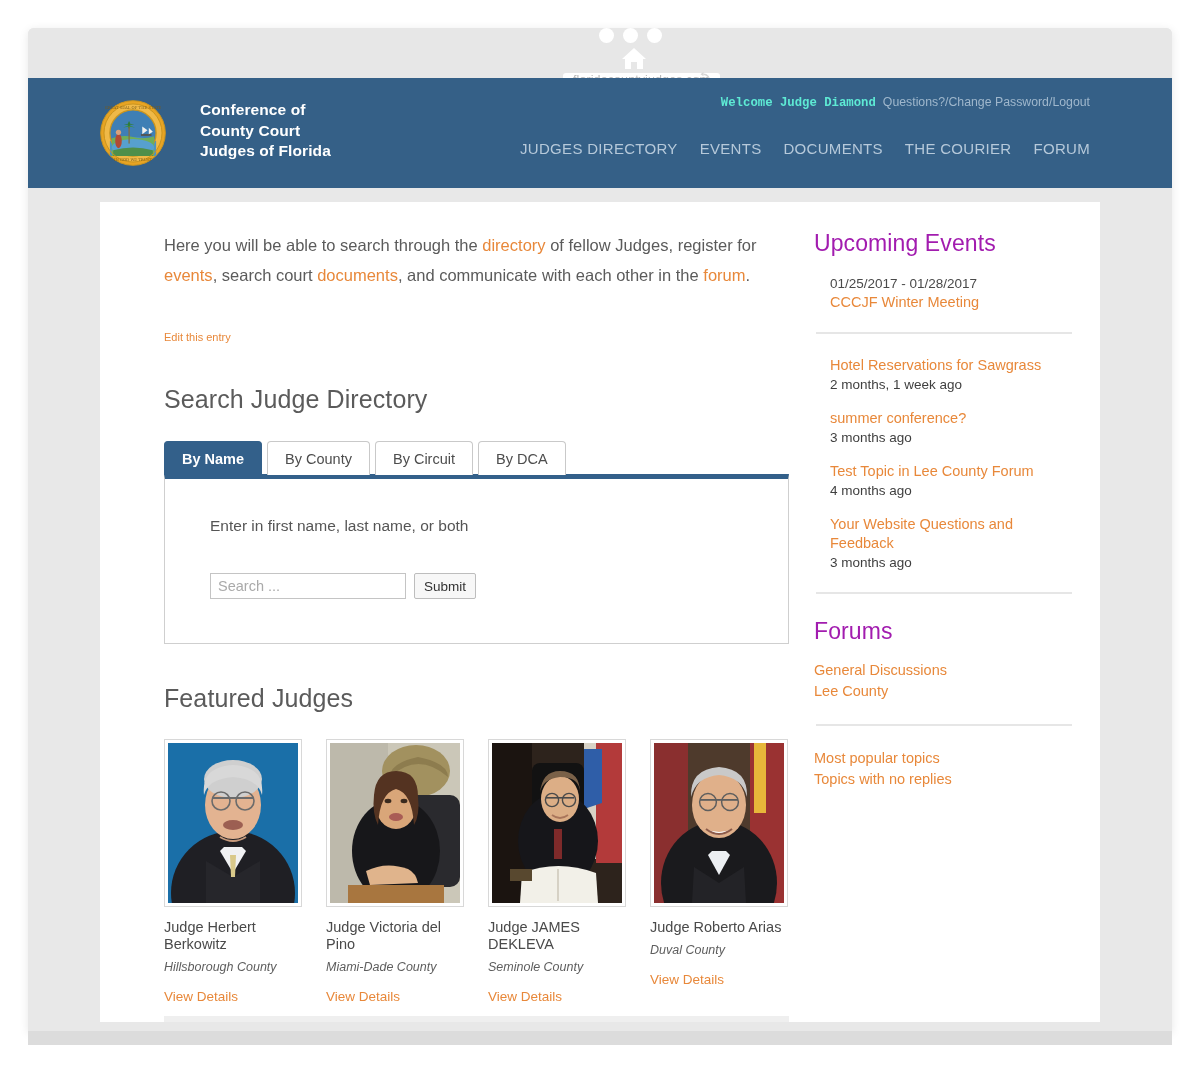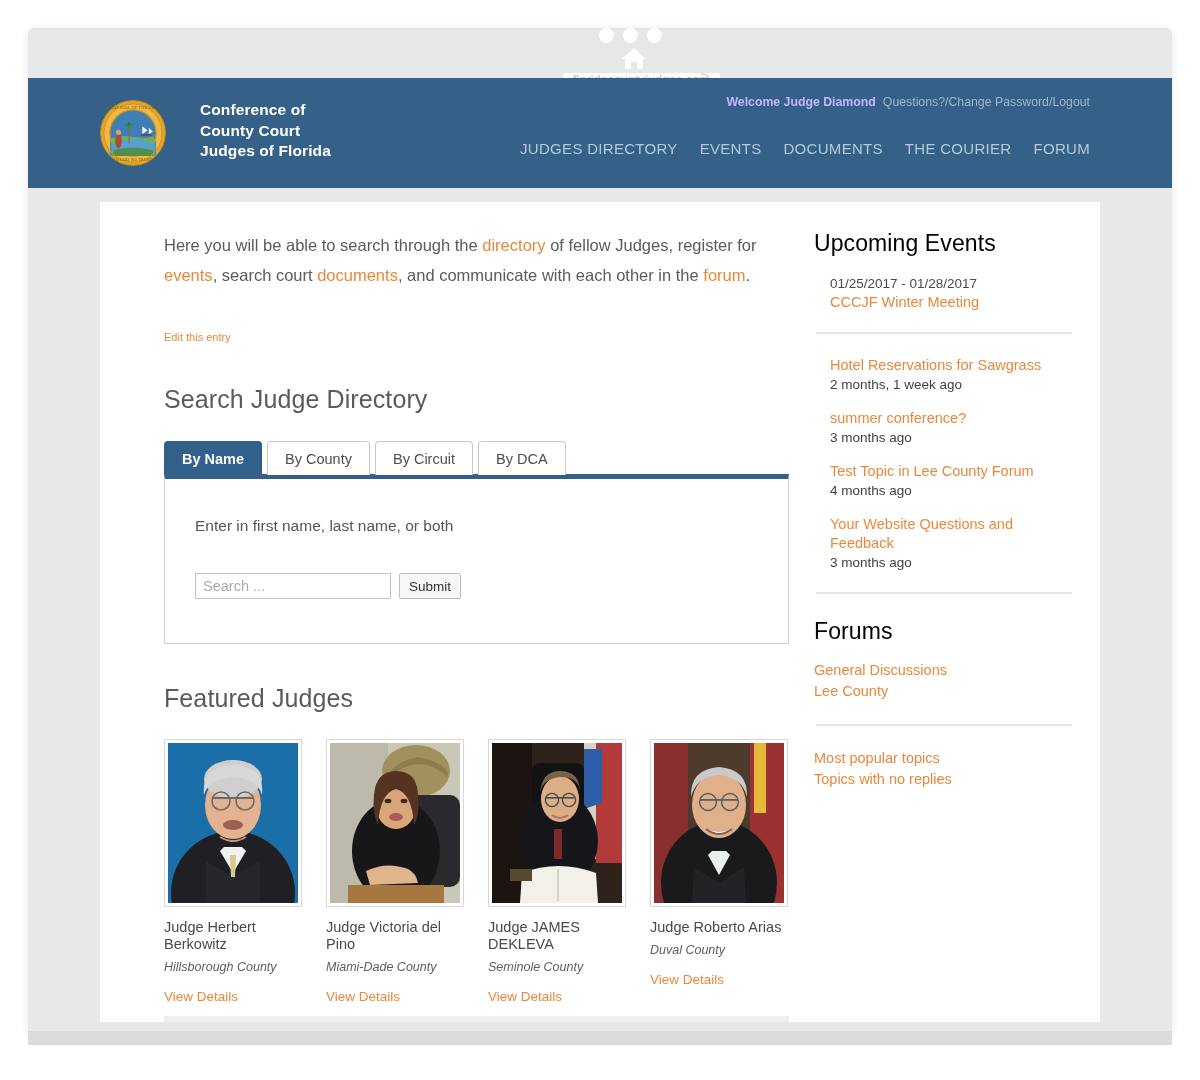--- a/index.html
+++ b/index.html
@@ -99,21 +99,21 @@
     letter-spacing: 0.1px;
   }
   .user-nav {
     position: absolute;
     right: 82px;
     top: 17px;
     font-size: 12.3px;
     color: #9fb7cc;
     white-space: nowrap;
   }
-  .user-nav .welcome { color: #c4b5fd; font-weight: bold; margin-right: 7px; }
+  .user-nav .welcome { color: #5eead4; font-weight: bold; margin-right: 7px; font-family: Liberation Mono, monospace; }
   .user-nav a { color: #9fb7cc; text-decoration: none; }
   .user-nav .sep { color: #9fb7cc; }
 
   .main-nav {
     position: absolute;
     right: 82px;
     top: 62px;
     display: flex;
     gap: 22px;
   }
@@ -202,21 +202,21 @@
     background: #33608a;
     border-color: #33608a;
     color: #ffffff;
     font-weight: bold;
   }
   .tab-panel {
     border: 1px solid #cfcfcf;
     border-top: 5px solid #33608a;
     background: #ffffff;
     margin-top: -1px;
-    padding: 38px 30px 34px;
+    padding: 38px 45px 34px;
     min-height: 170px;
   }
   .tab-hint {
     font-size: 15.5px;
     color: #555555;
     margin-bottom: 38px;
   }
   .search-row { display: flex; align-items: stretch; gap: 8px; }
   .search-input {
     width: 196px;
@@ -286,21 +286,21 @@
     bottom: 0px;
     width: 625px;
     height: 6px;
     background: #efefef;
   }
 
   
   .side-head {
     font-size: 23px;
     font-weight: normal;
-    color: #000000;
+    color: #a21caf;
     line-height: 30px;
     letter-spacing: 0.1px;
   }
   .event-block { margin-top: 18px; padding-left: 16px; }
   .event-date { font-size: 13.5px; color: #4a4a4a; }
   .event-name {
     display: block;
     margin-top: 3px;
     font-size: 14.5px;
     color: #e8883a;

